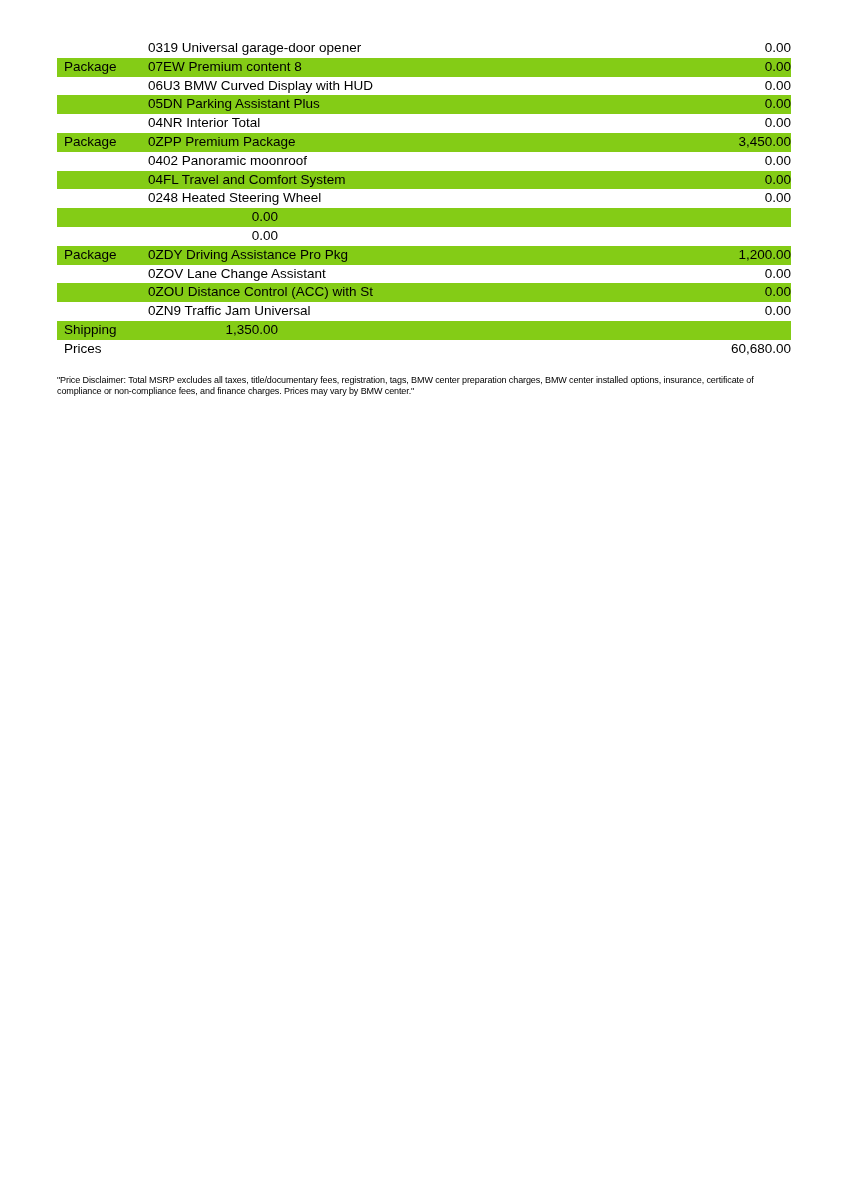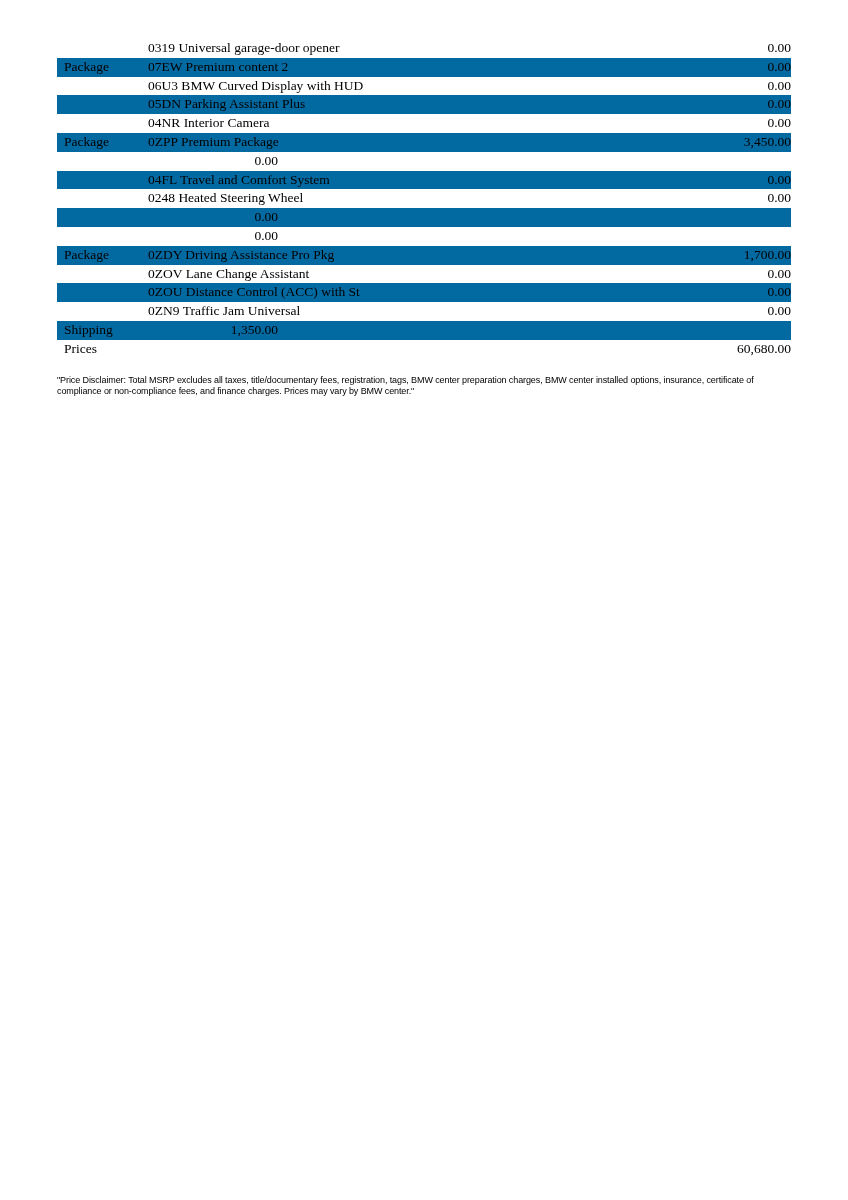--- a/index.html
+++ b/index.html
@@ -11,29 +11,29 @@
     overflow:hidden;
     font-family:"Liberation Sans", sans-serif;
     color:#000000;
   }
   .page {
     position:absolute;
     top:39px;
     left:57px;
     width:734px;
   }
-  .options-table { width:100%;font-family:Liberation Serif, serif; }
+  .options-table { width:100%; }
   .row {
     display:flex;
     height:18.8px;
     line-height:18.8px;
     font-size:13.5px;
     background:#ffffff;
   }
-  .row.alt { background:#0369a1; }
+  .row.alt { background:#84cc16; }
   .cell { white-space:nowrap; overflow:hidden; }
   .cell.cat { width:91px; padding-left:7px; flex:0 0 91px; }
   .cell.desc { flex:1 1 auto; }
   .cell.price { flex:0 0 130px; width:130px; text-align:right; }
   .disclaimer {
     margin-top:16px;
     width:724px;
     font-size:9px;
     line-height:11.5px;
     letter-spacing:-0.1px;
@@ -45,45 +45,46 @@
 
 <div class="page">
   <div class="options-table" id="options-table">
       <div class="row">
         <div class="cell cat"></div>
         <div class="cell desc">0319 Universal garage-door opener</div>
         <div class="cell price">0.00</div>
       </div>
       <div class="row alt">
         <div class="cell cat">Package</div>
-        <div class="cell desc">07EW Premium content 2</div>
+        <div class="cell desc">07EW Premium content 8</div>
         <div class="cell price">0.00</div>
       </div>
       <div class="row">
         <div class="cell cat"></div>
         <div class="cell desc">06U3 BMW Curved Display with HUD</div>
         <div class="cell price">0.00</div>
       </div>
       <div class="row alt">
         <div class="cell cat"></div>
         <div class="cell desc">05DN Parking Assistant Plus</div>
         <div class="cell price">0.00</div>
       </div>
       <div class="row">
         <div class="cell cat"></div>
-        <div class="cell desc">04NR Interior Camera</div>
+        <div class="cell desc">04NR Interior Total</div>
         <div class="cell price">0.00</div>
       </div>
       <div class="row alt">
         <div class="cell cat">Package</div>
         <div class="cell desc">0ZPP Premium Package</div>
         <div class="cell price">3,450.00</div>
       </div>
       <div class="row">
         <div class="cell cat"></div>
+        <div class="cell desc">0402 Panoramic moonroof</div>
         <div class="cell price">0.00</div>
       </div>
       <div class="row alt">
         <div class="cell cat"></div>
         <div class="cell desc">04FL Travel and Comfort System</div>
         <div class="cell price">0.00</div>
       </div>
       <div class="row">
         <div class="cell cat"></div>
         <div class="cell desc">0248 Heated Steering Wheel</div>
@@ -93,21 +94,21 @@
         <div class="cell cat"></div>
         <div class="cell price">0.00</div>
       </div>
       <div class="row">
         <div class="cell cat"></div>
         <div class="cell price">0.00</div>
       </div>
       <div class="row alt">
         <div class="cell cat">Package</div>
         <div class="cell desc">0ZDY Driving Assistance Pro Pkg</div>
-        <div class="cell price">1,700.00</div>
+        <div class="cell price">1,200.00</div>
       </div>
       <div class="row">
         <div class="cell cat"></div>
         <div class="cell desc">0ZOV Lane Change Assistant</div>
         <div class="cell price">0.00</div>
       </div>
       <div class="row alt">
         <div class="cell cat"></div>
         <div class="cell desc">0ZOU Distance Control (ACC) with St</div>
         <div class="cell price">0.00</div>

